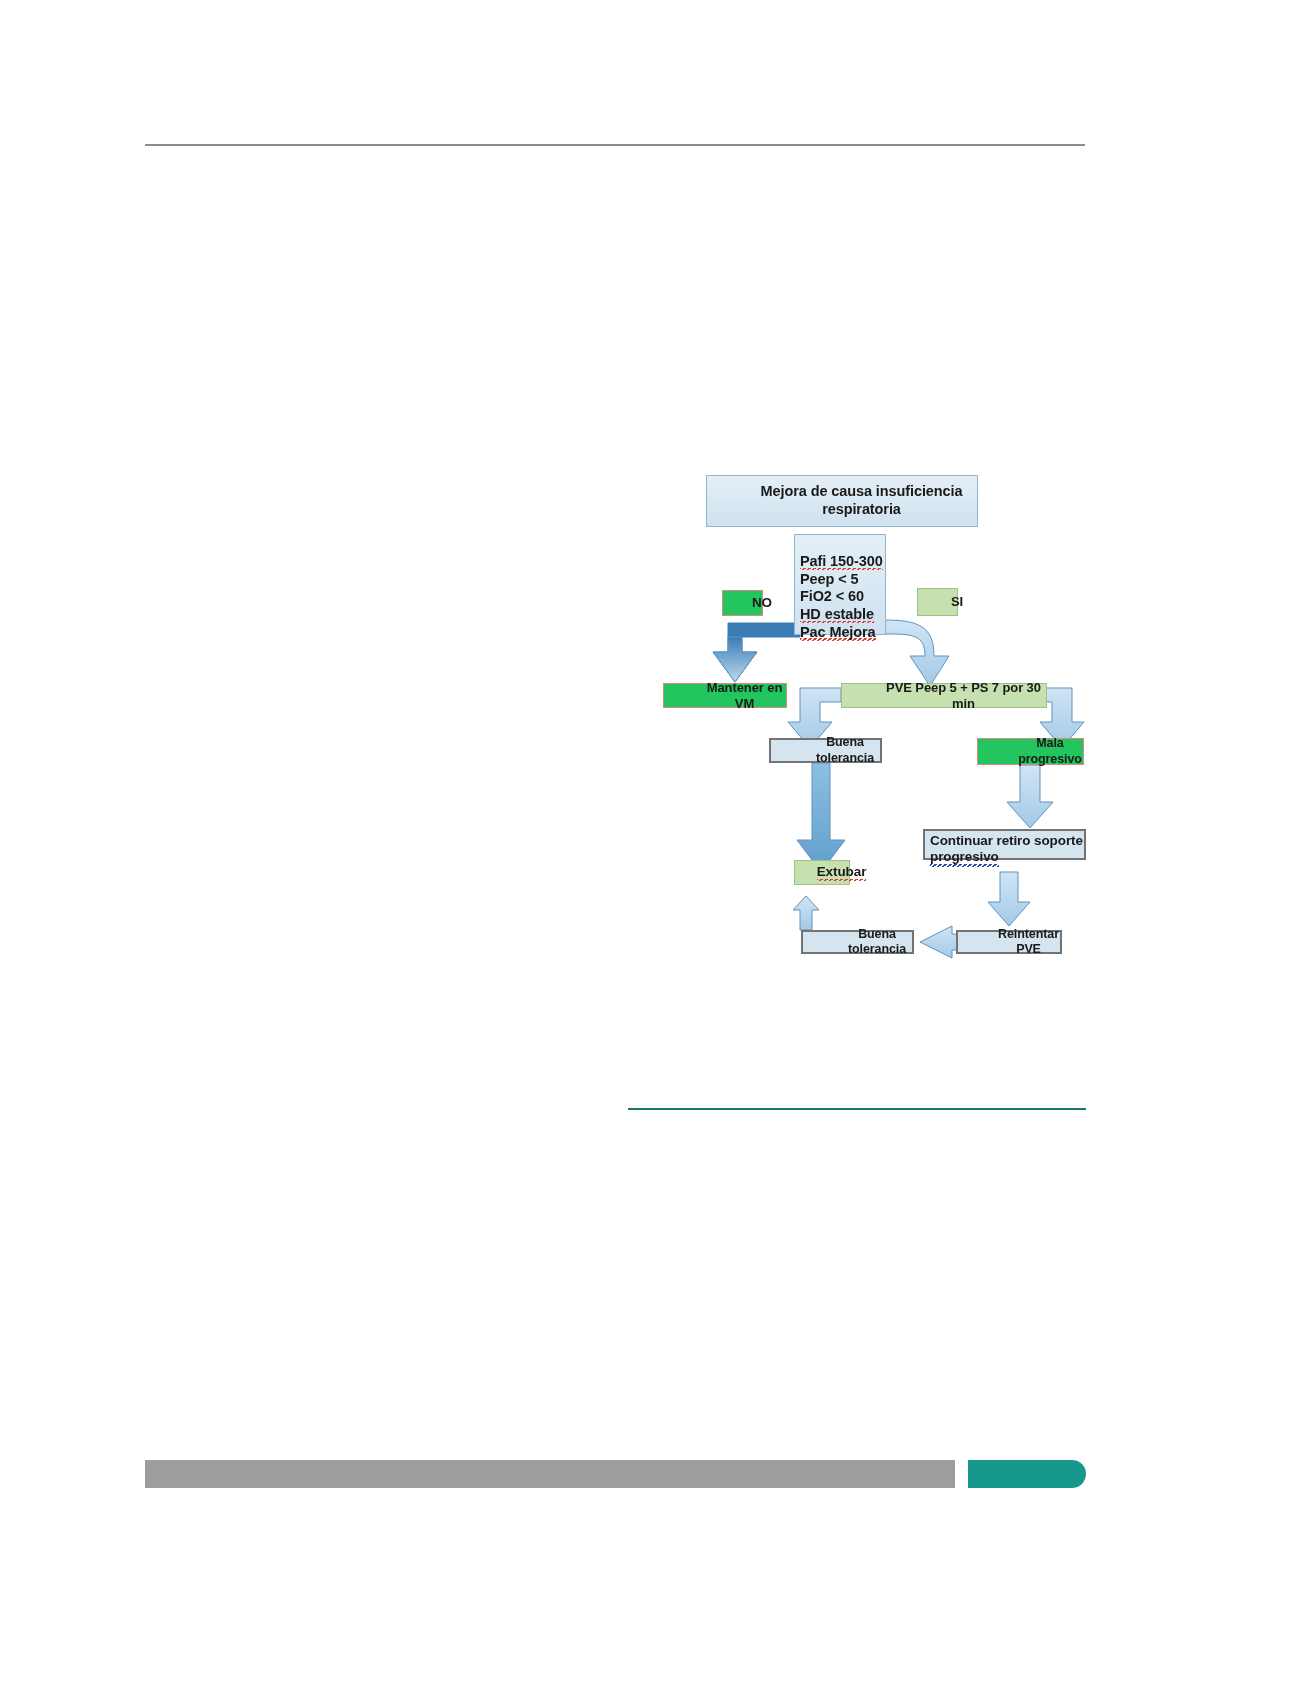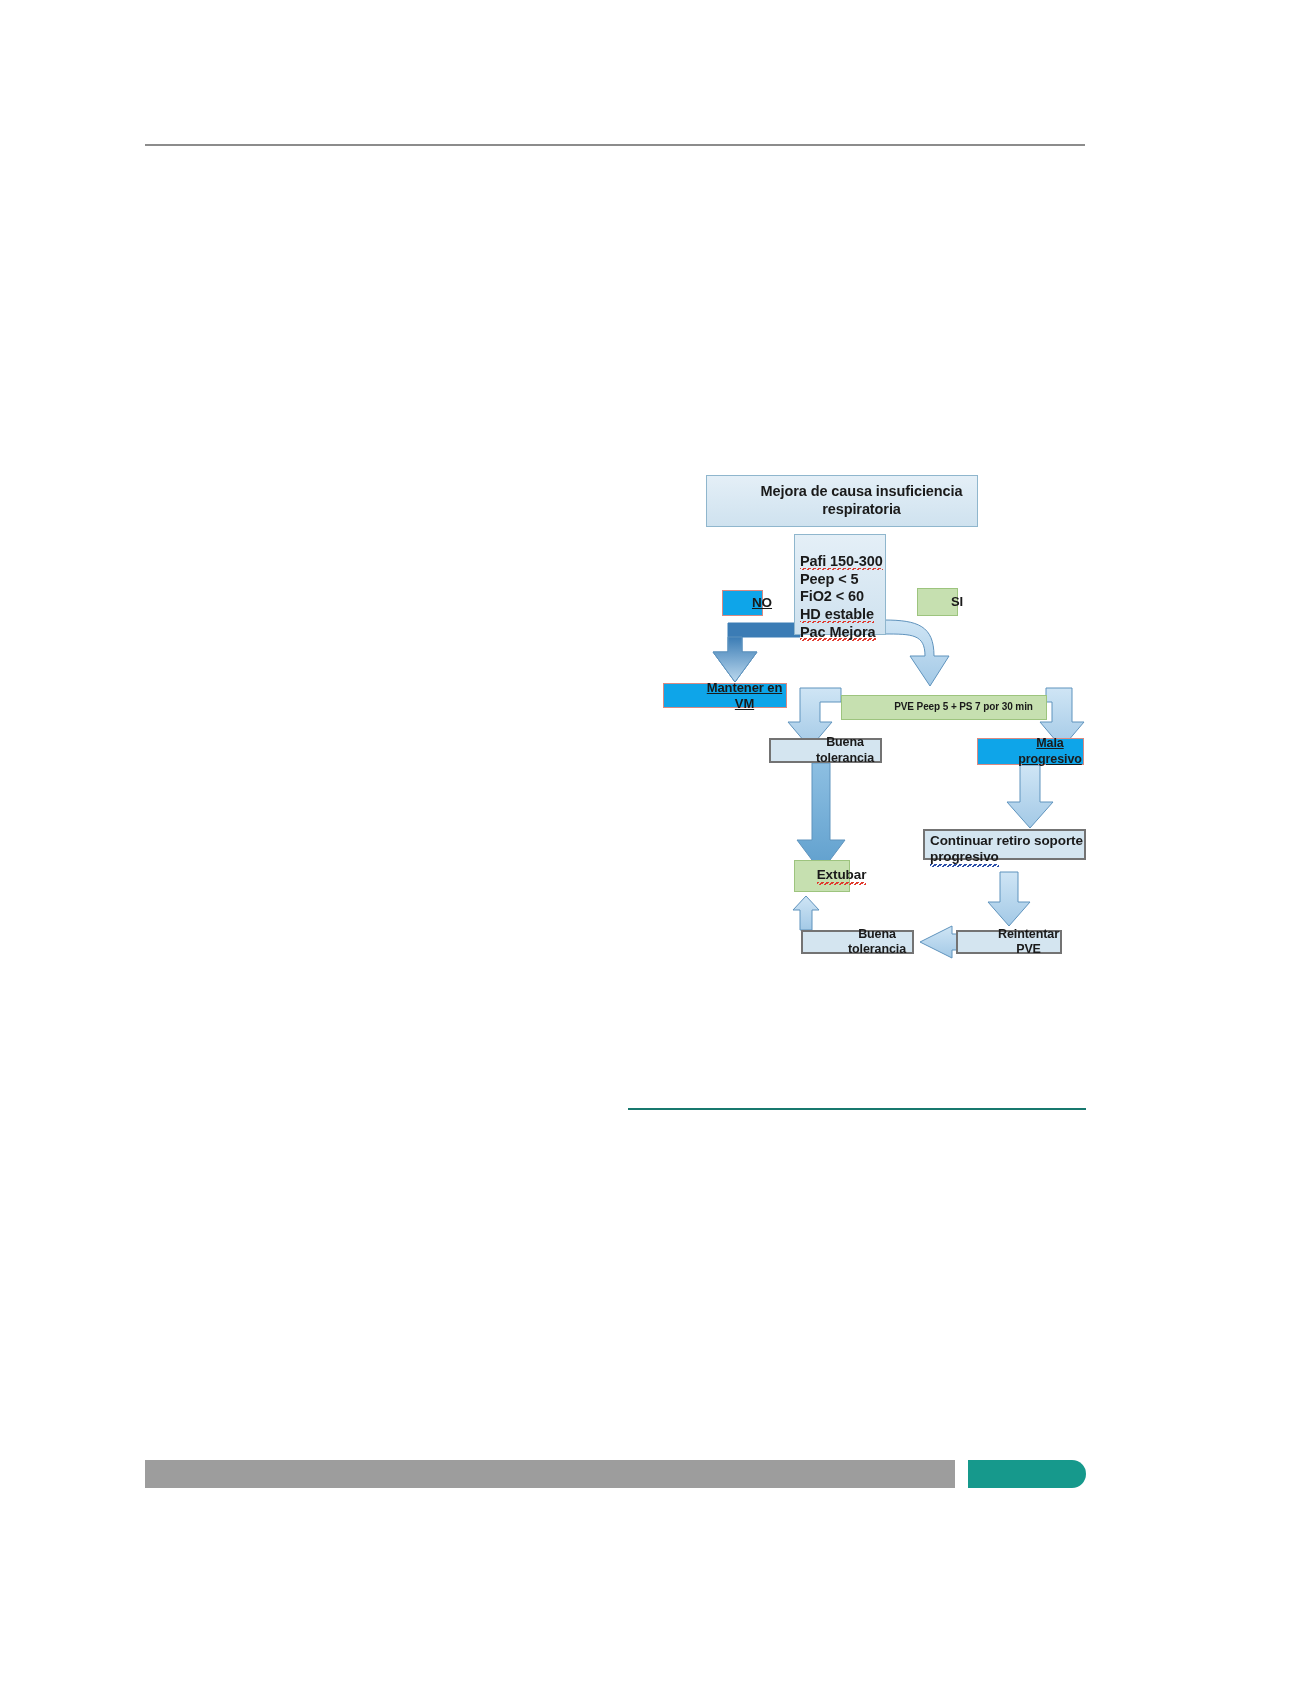--- a/index.html
+++ b/index.html
@@ -73,23 +73,22 @@
   }
   .n-blue {
     background: #d4e5f0;
     border: 2px solid #737373;
   }
   .n-blue-grad {
     background: linear-gradient(180deg, #e4eff7 0%, #cfe2ef 100%);
     border: 1px solid #8fb6cd;
   }
   .n-pink {
-    background: #0ea5e9;
+    background: #22c55e;
     border: 1px solid #d98a82;
-    text-decoration: underline;
   }
   .n-green {
     background: #c6e0b0;
     border: 1px solid #9dc47e;
   }
   .n-left {
     justify-content: flex-start;
     text-align: left;
   }
 
@@ -202,27 +201,27 @@
     <span><span class="sq-red">HD estable</span></span>
     <span><span class="sq-red">Pac Mejora</span></span>
   </div>
 
   <div class="node n-pink" style="left:722px; top:590px; width:34px; height:26px; font-size:13.5px;">NO</div>
 
   <div class="node n-green" style="left:917px; top:588px; width:24px; height:28px; font-size:13px;">SI</div>
 
   <div class="node n-pink" style="left:663px; top:683px; width:124px; height:25px; font-size:13px;">Mantener en VM</div>
 
-  <div class="node n-green" style="left:841px; top:683px; width:206px; height:25px; font-size:10px;margin-top:12px;">PVE Peep 5 + PS 7 por 30 min</div>
+  <div class="node n-green" style="left:841px; top:683px; width:206px; height:25px; font-size:13px;">PVE Peep 5 + PS 7 por 30 min</div>
 
   <div class="node n-blue" style="left:769px; top:738px; width:113px; height:25px; font-size:12.5px;">Buena tolerancia</div>
 
   <div class="node n-pink" style="left:977px; top:738px; width:107px; height:27px; font-size:12.5px;">Mala progresivo</div>
 
-  <div class="node n-green" style="left:794px; top:860px; width:56px; height:32px; font-size:13.5px;">
+  <div class="node n-green" style="left:794px; top:860px; width:56px; height:25px; font-size:13.5px;">
     <span class="sq-red">Extubar</span>
   </div>
 
   <div class="node n-blue n-left" style="left:923px; top:829px; width:163px; height:31px; font-size:13.5px; flex-direction:column; align-items:flex-start; padding:2px 0 0 5px;">
     <span>Continuar  retiro soporte</span>
     <span class="sq-blue">progresivo</span>
   </div>
 
   <div class="node n-blue" style="left:956px; top:930px; width:106px; height:24px; font-size:12.5px;">Reintentar PVE</div>
 

